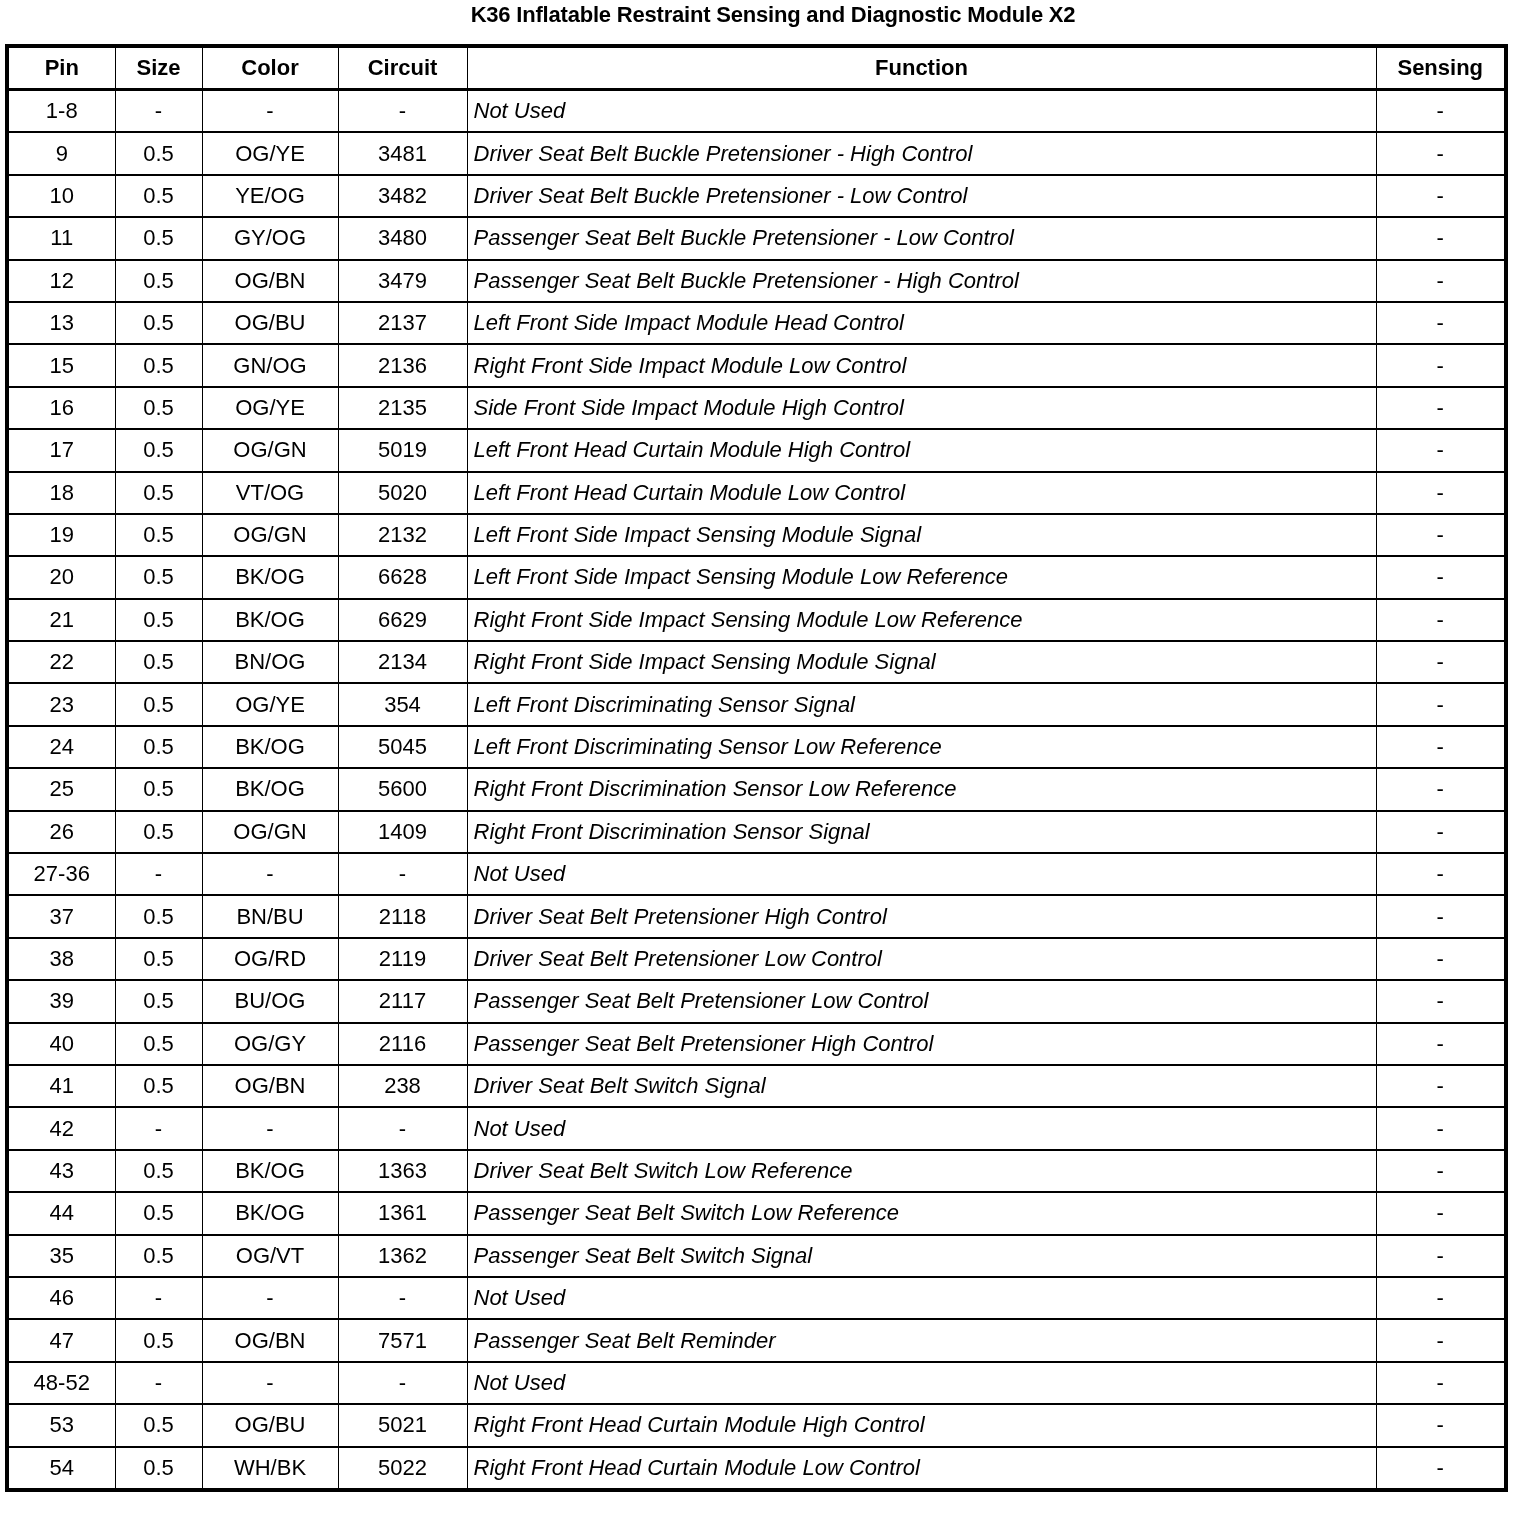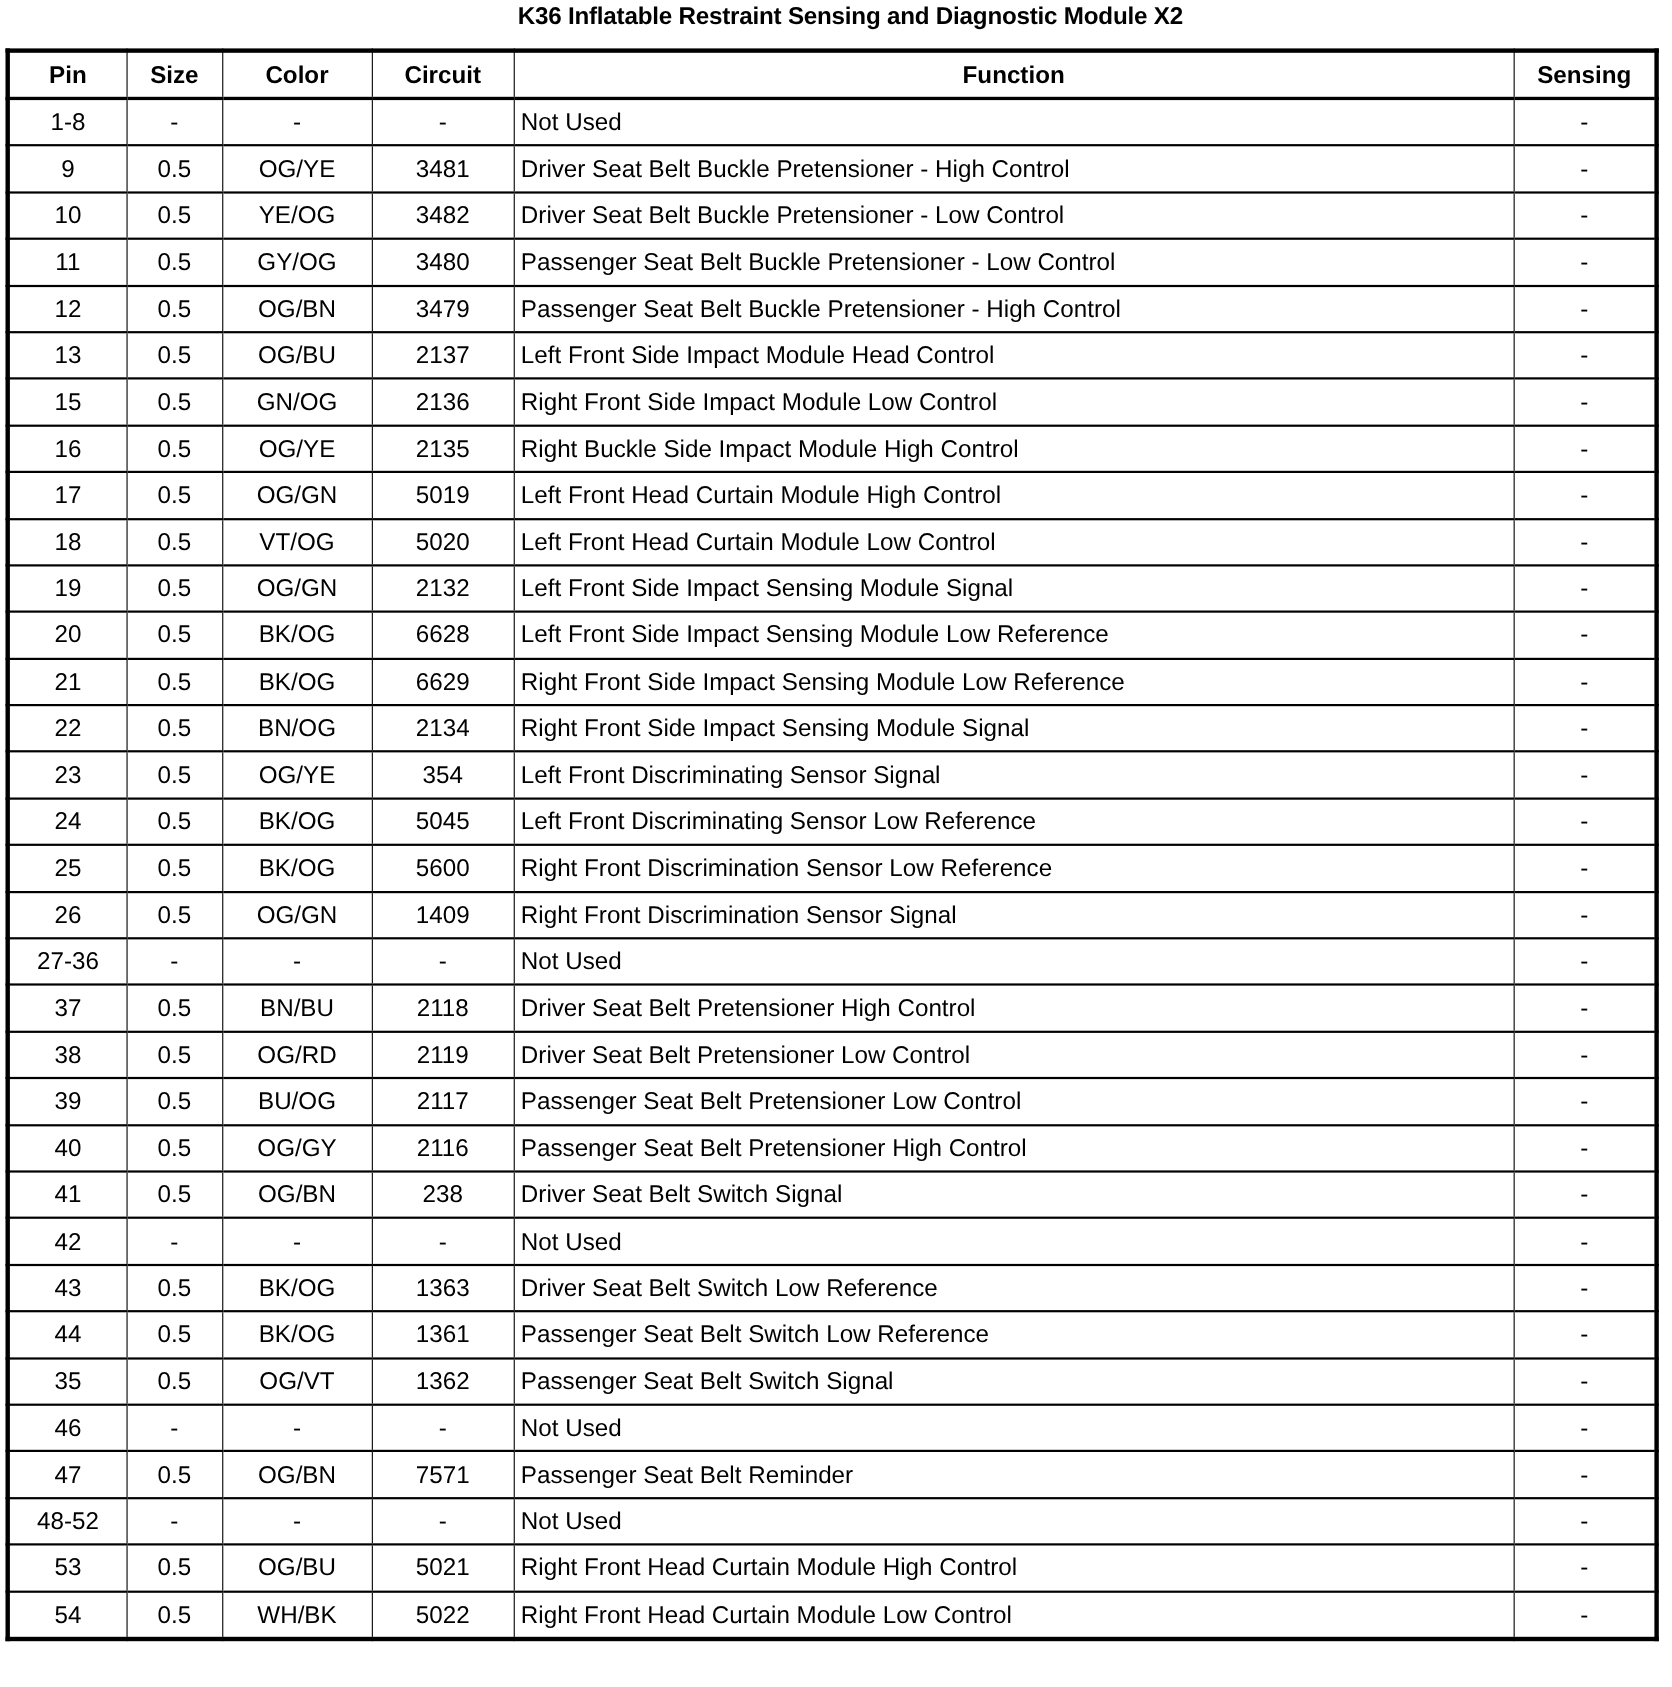--- a/index.html
+++ b/index.html
@@ -59,20 +59,21 @@
       text-align: center;
       border-left: 1px solid #000;
       border-right: 1px solid #000;
       border-top: 2px solid #000;
       padding: 0;
       white-space: nowrap;
     }
     table.pins td.func {
       text-align: left;
       padding-left: 6px;
+      font-style: italic;
     }
   </style>
 </head>
 <body>
 
 <div class="title">K36 Inflatable Restraint Sensing and Diagnostic Module X2</div>
 
 <table class="pins">
   <colgroup>
     <col class="c-pin">
@@ -147,21 +148,21 @@
         <td>GN/OG</td>
         <td>2136</td>
         <td class="func">Right Front Side Impact Module Low Control</td>
         <td>-</td>
       </tr>
       <tr class="row">
         <td>16</td>
         <td>0.5</td>
         <td>OG/YE</td>
         <td>2135</td>
-        <td class="func">Right Buckle Side Impact Module High Control</td>
+        <td class="func">Side Front Side Impact Module High Control</td>
         <td>-</td>
       </tr>
       <tr class="row">
         <td>17</td>
         <td>0.5</td>
         <td>OG/GN</td>
         <td>5019</td>
         <td class="func">Left Front Head Curtain Module High Control</td>
         <td>-</td>
       </tr>

